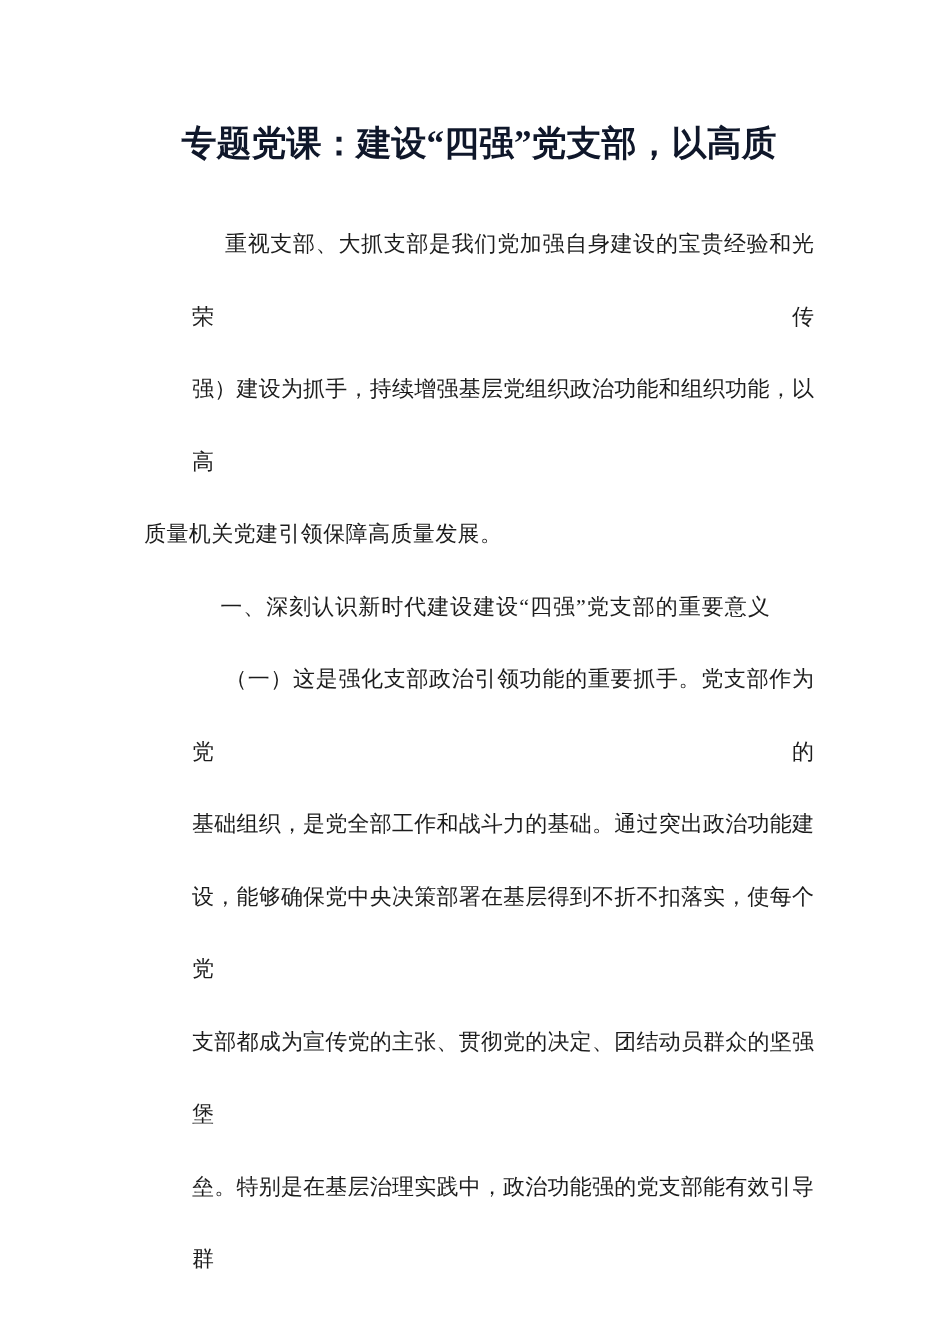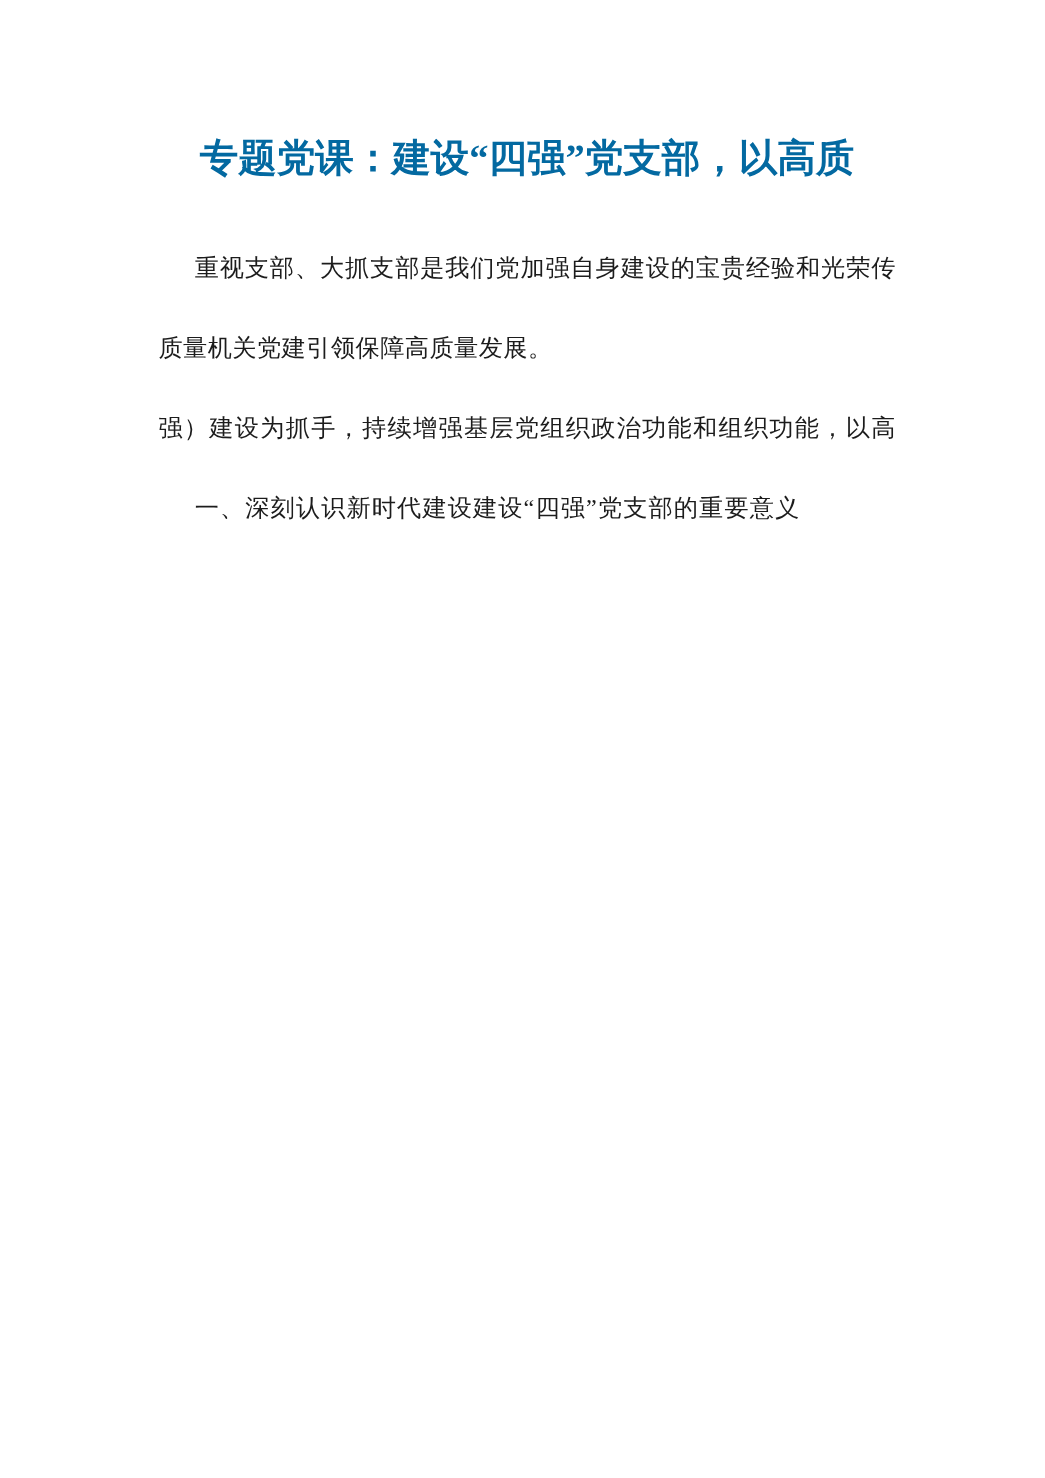--- a/index.html
+++ b/index.html
@@ -19,61 +19,70 @@
   .content {
     box-sizing: border-box;
     width: 100%;
     height: 100%;
     padding: 119px 136px 0 144px;
   }
   .doc-title {
     font-size: 35px;
     line-height: 50px;
     font-weight: bold;
-    color: #0369a1;
+    color: #0f172a;
     text-align: center;
     margin: 0 0 39px 0;
   }
   .doc-title .t-line {
     display: block;
   }
   .line {
     font-size: 22px;
     line-height: 72.5px;
     letter-spacing: 0.4px;
     white-space: nowrap;
     text-align: left;
     color: #1c1c1c;
   }
   .line.justify {
     white-space: normal;
     text-align: justify;
     text-align-last: justify;
     letter-spacing: 0;
+    margin-left: 48px;
   }
   .line.indent {
     text-indent: 33px;
   }
   .line.heading {
     letter-spacing: 1px;
+    text-align: center;
   }
 </style>
 </head>
 <body>
 
 <div class="page">
   <div class="content">
 
     <h1 class="doc-title">
       <span class="t-line">专题党课：建设“四强”党支部，以高质</span>
     </h1>
 
     <div>
       <div class="line justify indent">重视支部、大抓支部是我们党加强自身建设的宝贵经验和光荣传</div>
+      <div class="line justify">强）建设为抓手，持续增强基层党组织政治功能和组织功能，以高</div>
       <div class="line">质量机关党建引领保障高质量发展。</div>
-      <div class="line justify">强）建设为抓手，持续增强基层党组织政治功能和组织功能，以高</div>
     </div>
 
     <div class="line indent heading">一、深刻认识新时代建设建设“四强”党支部的重要意义</div>
 
+    <div>
+      <div class="line justify indent">（一）这是强化支部政治引领功能的重要抓手。党支部作为党的</div>
+      <div class="line justify">基础组织，是党全部工作和战斗力的基础。通过突出政治功能建</div>
+      <div class="line justify">设，能够确保党中央决策部署在基层得到不折不扣落实，使每个党</div>
+      <div class="line justify">支部都成为宣传党的主张、贯彻党的决定、团结动员群众的坚强堡</div>
+      <div class="line justify">垒。特别是在基层治理实践中，政治功能强的党支部能有效引导群</div>
+    </div>
 
   </div>
 </div>
 
 </body></html>

